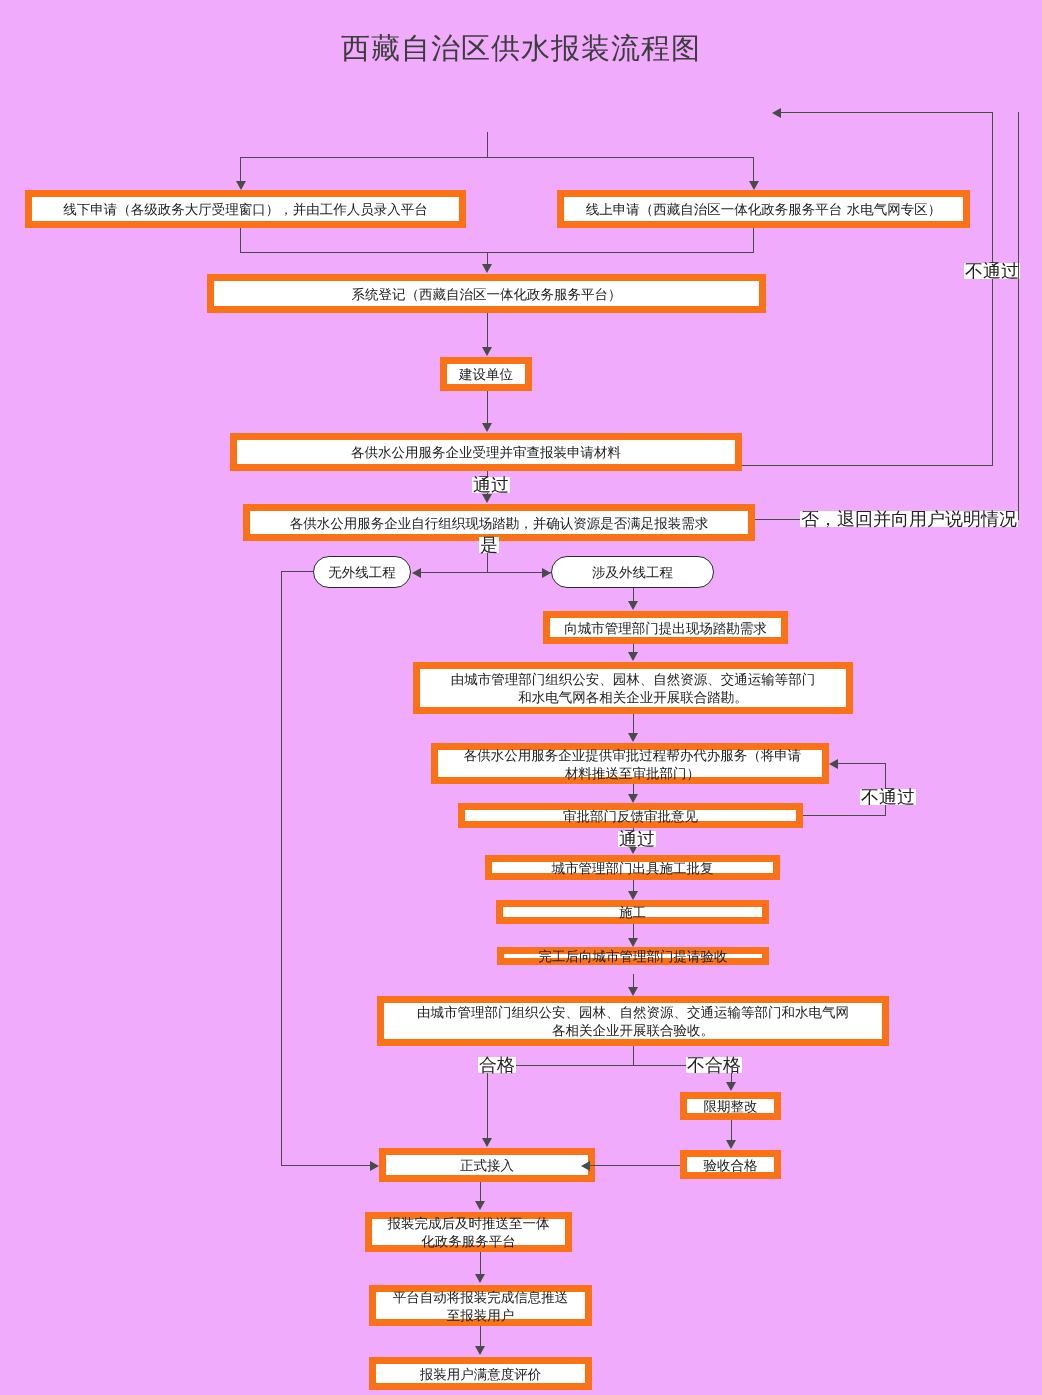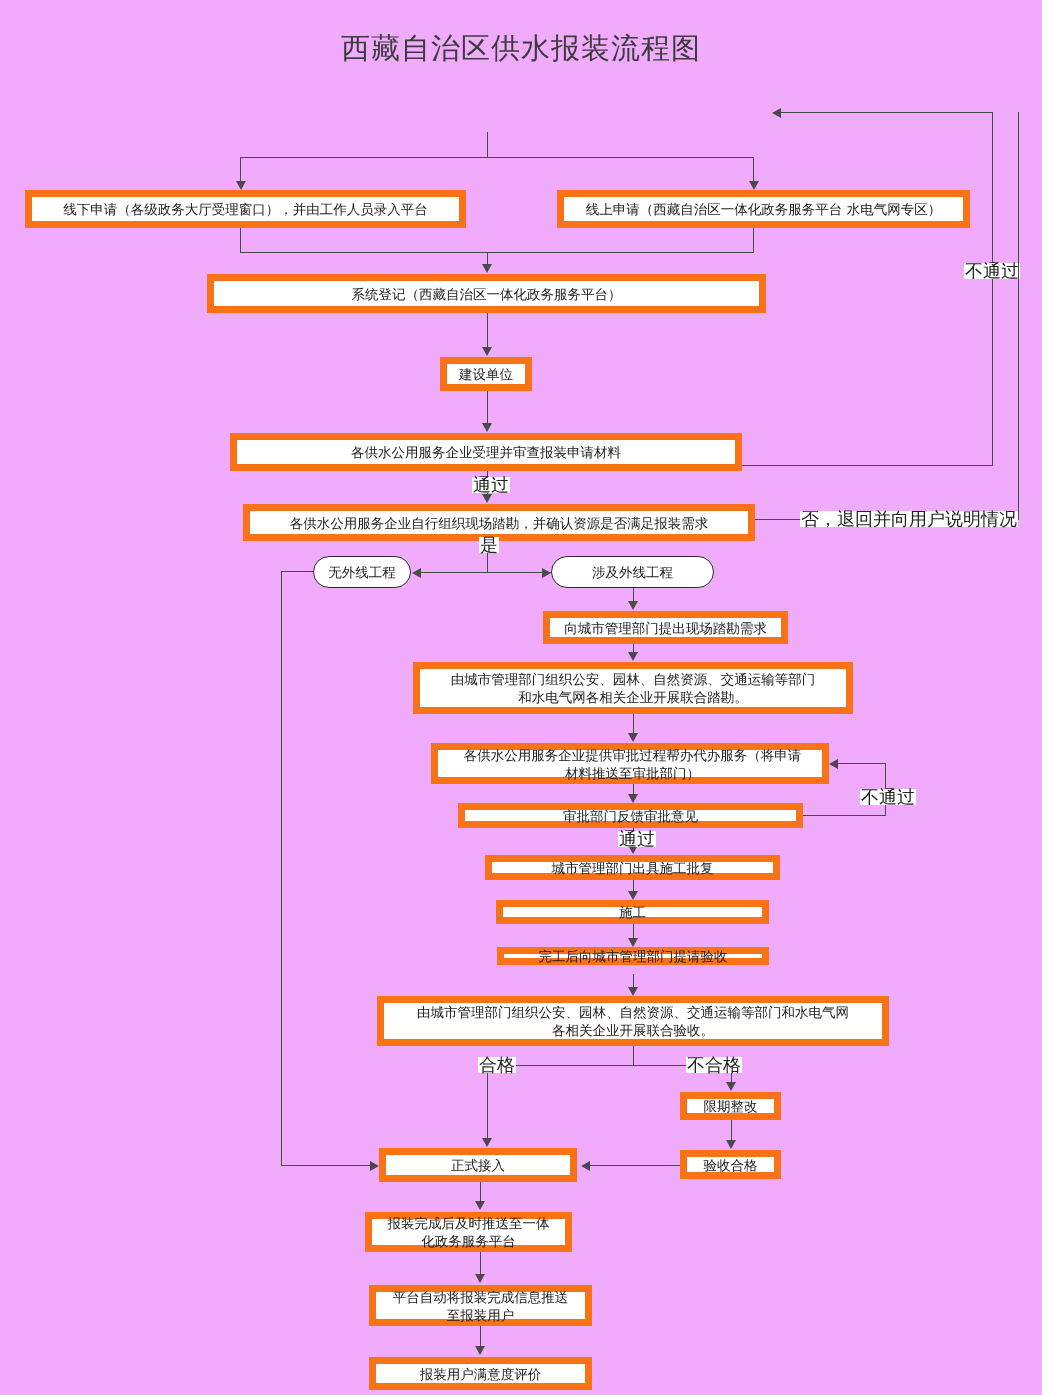--- a/index.html
+++ b/index.html
@@ -137,21 +137,21 @@
 
   <div class="node" style="left:497px; top:947px; width:272px; height:14px;">完工后向城市管理部门提请验收</div>
 
   <div class="node" style="left:377px; top:996px; width:512px; height:50px;">由城市管理部门组织公安、园林、自然资源、交通运输等部门和水电气网
 各相关企业开展联合验收。</div>
 
   <div class="node" style="left:680px; top:1092px; width:101px; height:28px;">限期整改</div>
 
   <div class="node" style="left:680px; top:1150px; width:101px; height:29px;">验收合格</div>
 
-  <div class="node" style="left:379px; top:1148px; width:198px; height:34px;">正式接入</div>
+  <div class="node" style="left:379px; top:1148px; width:216px; height:34px;">正式接入</div>
 
   <div class="node" style="left:365px; top:1212px; width:207px; height:40px;">报装完成后及时推送至一体
 化政务服务平台</div>
 
   <div class="node" style="left:369px; top:1285px; width:223px; height:41px;">平台自动将报装完成信息推送
 至报装用户</div>
 
   <div class="node" style="left:369px; top:1357px; width:223px; height:33px;">报装用户满意度评价</div>
 
   <div class="ln lnv" style="left:487px; top:132px; height:25px;"></div>

